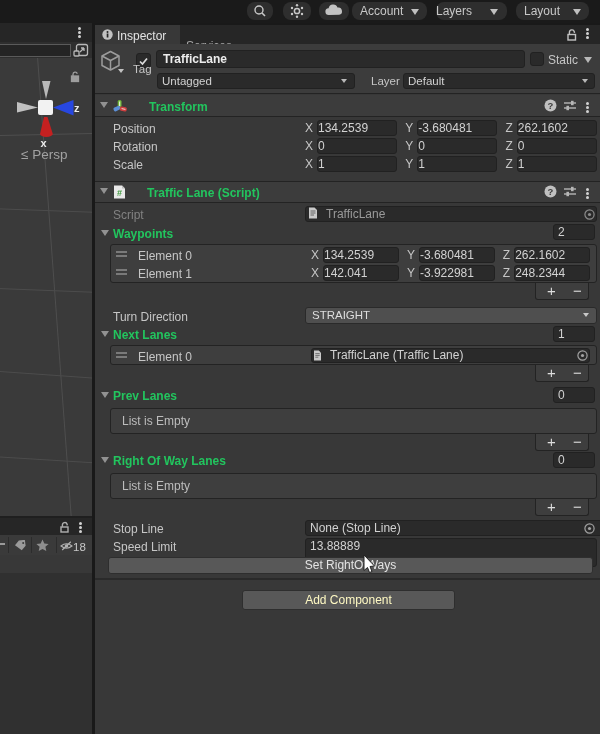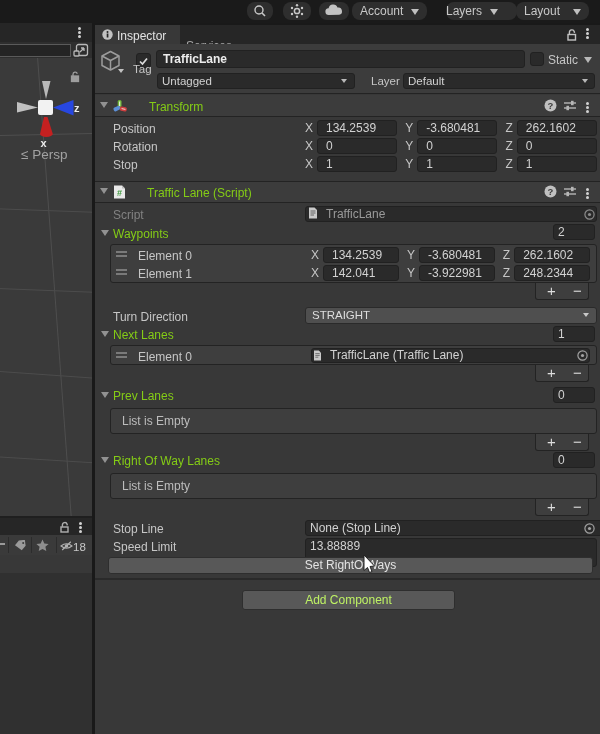--- a/index.html
+++ b/index.html
@@ -1,30 +1,30 @@
 <!DOCTYPE html>
 <html><head>
 <meta charset="utf-8">
 <style>
 *{margin:0;padding:0;box-sizing:border-box}
 html,body{width:600px;height:734px;overflow:hidden}
 body{font-family:"Liberation Sans",sans-serif;background:#383838;position:relative}
 .abs{position:absolute}
 .fld{position:absolute;background:#2a2a2a;border:1px solid #212121;border-radius:3px;color:#d2d2d2;font-size:12px;padding-left:4px;white-space:nowrap;overflow:hidden}
 .lbl{position:absolute;color:#c6c6c6;font-size:12px;white-space:nowrap}
-.boldlbl{position:absolute;color:#84cc16;font-size:12px;font-weight:normal;white-space:nowrap}
+.boldlbl{position:absolute;color:#22c55e;font-size:12px;font-weight:bold;white-space:nowrap}
 .tri{position:absolute;width:0;height:0;border-left:4.5px solid transparent;border-right:4.5px solid transparent;border-top:6px solid #929292}
 .tbtn{position:absolute;background:#2e2e2e;border-radius:8px;color:#c8c8c8;font-size:12px}
 .listbox{position:absolute;background:#3e3e3e;border:1px solid #232323;border-radius:3px}
 .footerbox{position:absolute;background:#3e3e3e;border:1px solid #232323;border-top:none;border-radius:0 0 3px 3px;color:#dddddd}
 .kebab{position:absolute;width:3px}
 .kebab i{display:block;width:3px;height:3px;background:#d2d2d2;border-radius:50%;margin-bottom:1px}
 .xyz{position:absolute;display:flex;height:16px}
 .xyz .ax{color:#c6c6c6;font-size:12px;line-height:16px;flex:0 0 auto}
-.xyz .in{background:#2a2a2a;border:1px solid #212121;border-radius:3px;color:#d2d2d2;font-size:12px;line-height:14px;padding-left:8px;flex:1 1 0;margin-left:4px;white-space:nowrap;overflow:hidden}
+.xyz .in{background:#2a2a2a;border:1px solid #212121;border-radius:3px;color:#d2d2d2;font-size:12px;line-height:14px;padding-left:0;flex:1 1 0;margin-left:4px;white-space:nowrap;overflow:hidden}
 .xyz .gap{flex:0 0 8px}
 </style>
 </head>
 <body>
 
 <div class="abs" style="left:0;top:0;width:600px;height:23px;background:#1a1a1a"></div>
 <div class="tbtn" style="left:247px;top:2px;width:26px;height:18px">
   <svg width="26" height="18" viewBox="0 0 26 18">
       <circle cx="12" cy="8" r="4" fill="none" stroke="#c8c8c8" stroke-width="1.4"></circle>
       <line x1="15" y1="11" x2="18" y2="14" stroke="#c8c8c8" stroke-width="1.6"></line>
@@ -41,21 +41,21 @@
       <circle cx="19" cy="12" r="1.2" fill="#c8c8c8"></circle>
     </svg>
 </div>
 <div class="tbtn" style="left:319px;top:2px;width:30px;height:18px">
   <svg width="30" height="18" viewBox="0 0 30 18">
       <path d="M10 13 a3.4 3.4 0 0 1 -0.4-6.8 a4.6 4.6 0 0 1 8.9-0.6 a3.6 3.6 0 0 1 1.6 7.2 z" fill="#c2c2c2"></path>
     </svg>
 </div>
 <div class="tbtn" style="left:352px;top:2px;width:75px;height:18px;line-height:18px;padding-left:8px">Account</div>
 <div class="tri" style="left:411px;top:9px;border-top-color:#c0c0c0"></div>
-<div class="tbtn" style="left:446px;top:2px;width:71px;height:18px;line-height:18px;padding-left:0">Layers</div>
+<div class="tbtn" style="left:436px;top:2px;width:71px;height:18px;line-height:18px;padding-left:0">Layers</div>
 <div class="tri" style="left:490px;top:9px;border-top-color:#c0c0c0"></div>
 <div class="tbtn" style="left:516px;top:2px;width:73px;height:18px;line-height:18px;padding-left:8px">Layout</div>
 <div class="tri" style="left:573px;top:9px;border-top-color:#c0c0c0"></div>
 
 <div class="abs" style="left:0;top:23px;width:92px;height:711px;background:#383838"></div>
 <div class="abs" style="left:0;top:23px;width:92px;height:19px;background:#262626"></div>
 <div class="kebab" style="left:78px;top:27px">
     <i></i>
     <i></i>
     <i></i>
@@ -213,21 +213,21 @@
 <div class="xyz" style="left:305px;top:138px;width:292px">
   <span class="ax">X</span>
     <span class="in">0</span>
     <span class="gap"></span>
   <span class="ax">Y</span>
     <span class="in">0</span>
     <span class="gap"></span>
   <span class="ax">Z</span>
     <span class="in">0</span>
 </div>
-<div class="lbl" style="left:113px;top:158px">Stop</div>
+<div class="lbl" style="left:113px;top:158px">Scale</div>
 <div class="xyz" style="left:305px;top:156px;width:292px">
   <span class="ax">X</span>
     <span class="in">1</span>
     <span class="gap"></span>
   <span class="ax">Y</span>
     <span class="in">1</span>
     <span class="gap"></span>
   <span class="ax">Z</span>
     <span class="in">1</span>
 </div>
@@ -359,13 +359,13 @@
 <div class="fld" style="left:305px;top:538px;width:292px;height:29px;line-height:14px">13.88889</div>
 
 <div class="abs" style="left:108px;top:557px;width:485px;height:17px;background:#585858;border:1px solid #2e2e2e;border-radius:3px;color:#e4e4e4;font-size:12px;line-height:15px;text-align:center">Set RightOfWays</div>
 
 <svg class="abs" style="left:360px;top:554px" width="16" height="22" viewBox="0 0 16 22">
   <path d="M4 1 L4 16.5 L7.5 13.5 L9.5 18.5 L12 17.5 L10 12.5 L14.5 12 Z" fill="#ffffff" stroke="#222222" stroke-width="1"></path>
 </svg>
 
 <div class="abs" style="left:95px;top:578px;width:505px;height:2px;background:#2a2a2a"></div>
 
-<div class="abs" style="left:242px;top:590px;width:213px;height:20px;background:#585858;border:1px solid #2e2e2e;border-radius:3px;color:#bef264;font-size:12px;line-height:18px;text-align:center">Add Component</div>
+<div class="abs" style="left:242px;top:590px;width:213px;height:20px;background:#585858;border:1px solid #2e2e2e;border-radius:3px;color:#fef9c3;font-size:12px;line-height:18px;text-align:center">Add Component</div>
 
 </body></html>

